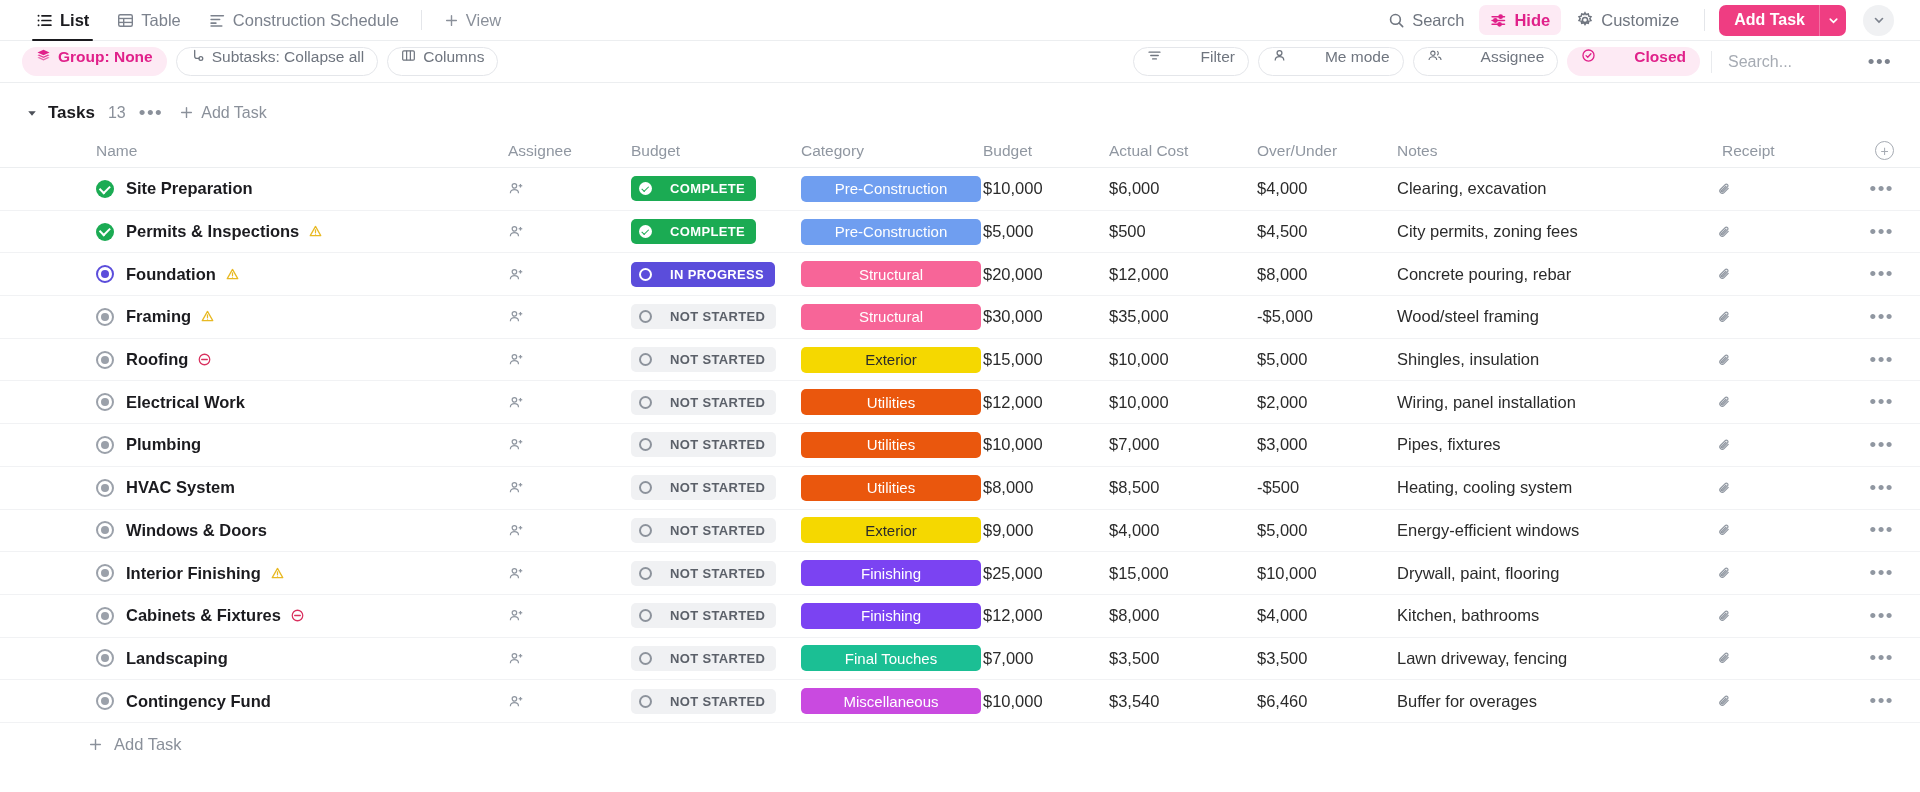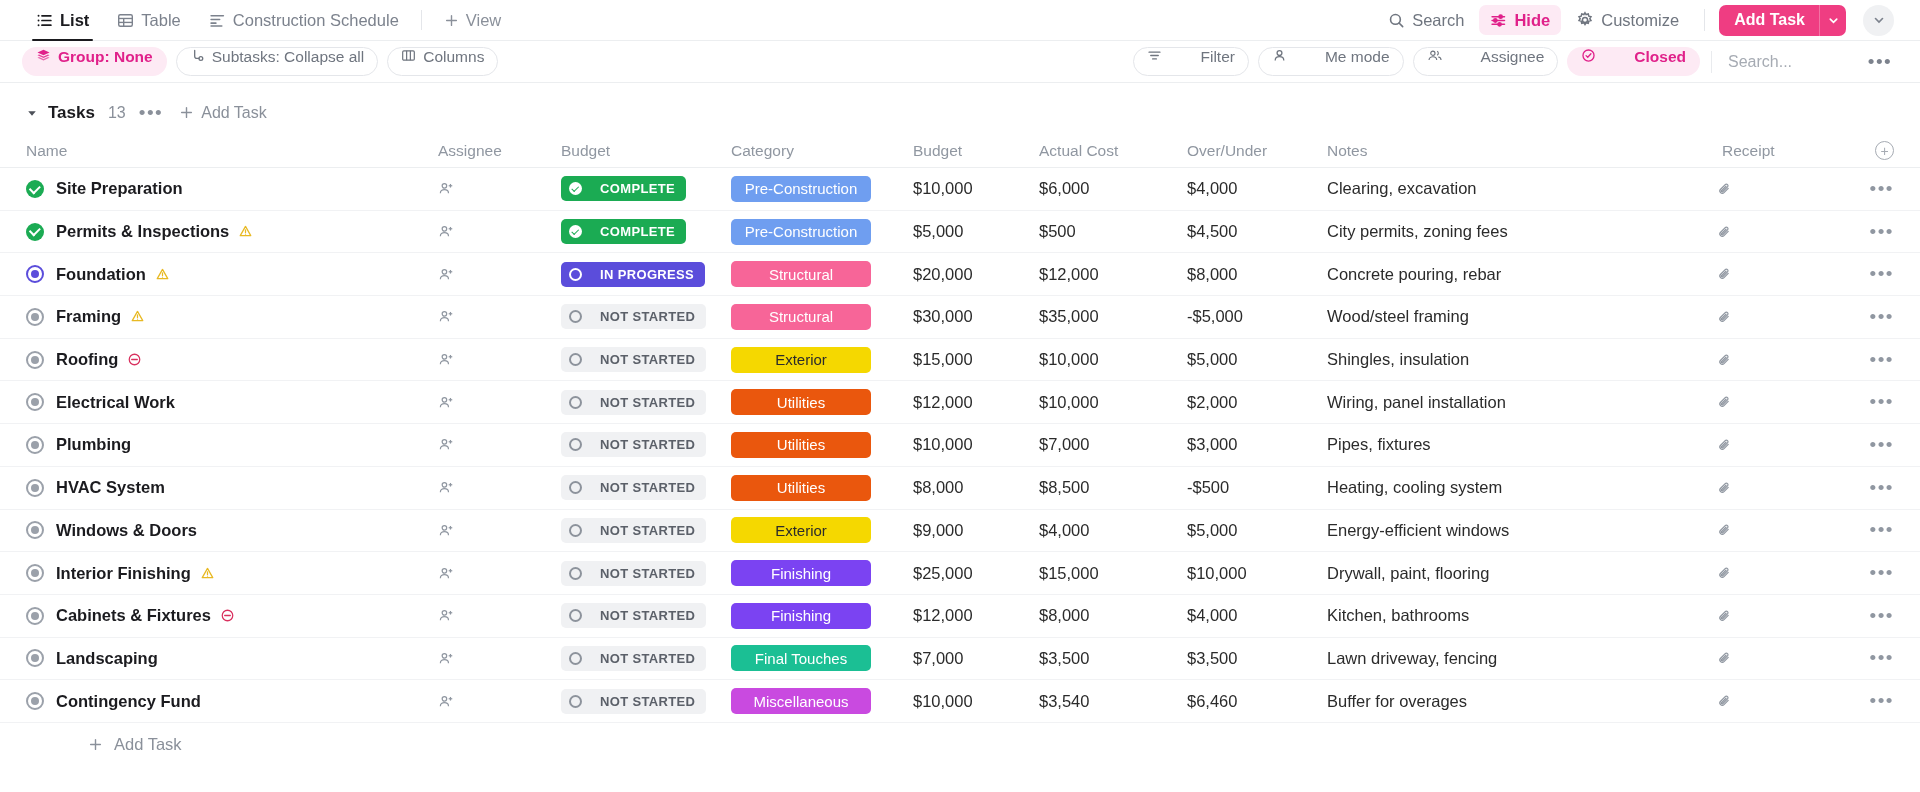--- a/index.html
+++ b/index.html
@@ -165,21 +165,21 @@
     font-size: 16px; color: #8a909a; margin-left: 16px; cursor: pointer;
   }
 
   
   .table { width: 100%; }
   .row {
     display: flex;
     align-items: center;
     height: 42.7px;
     border-bottom: 1px solid #f1f2f4;
-    padding-left: 26px;
+    padding-left: 96px;
     padding-right: 26px;
   }
   .row.header {
     height: 35px;
     border-bottom: 1px solid #eceef0;
     align-items: flex-end;
     padding-bottom: 7px;
   }
   .row.header .c { font-size: 15.5px; color: #9097a1; }
 
@@ -250,21 +250,21 @@
     transform: rotate(-45deg) translate(0.4px, -0.8px);
   }
   .pill.progress { background: #5b4ddb; color: #fff; }
   .pill.progress .dot { border: 2.4px solid #fff; }
   .pill.notstarted { background: #f0f1f3; color: #5b6069; }
   .pill.notstarted .dot { border: 2.4px solid #8d939c; }
 
   
   .tag {
     display: flex; align-items: center; justify-content: center;
-    width: 140px; height: 26px;
+    width: 180px; height: 26px;
     border-radius: 5px;
     font-size: 15px;
     color: #fff;
     cursor: pointer;
     white-space: nowrap;
   }
 
   .assign-icon, .clip-icon { color: #9097a1; cursor: pointer; display:flex; }
   .row-dots {
     color: #9097a1; font-size: 19px; letter-spacing: 1.5px;

